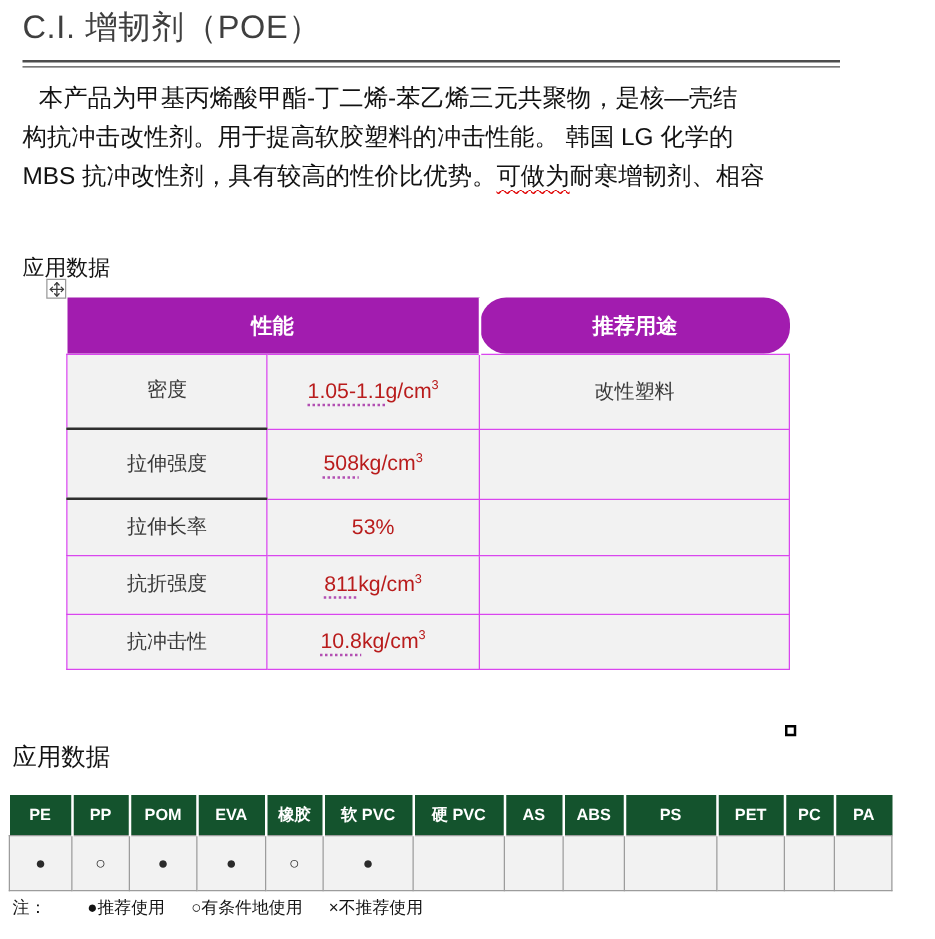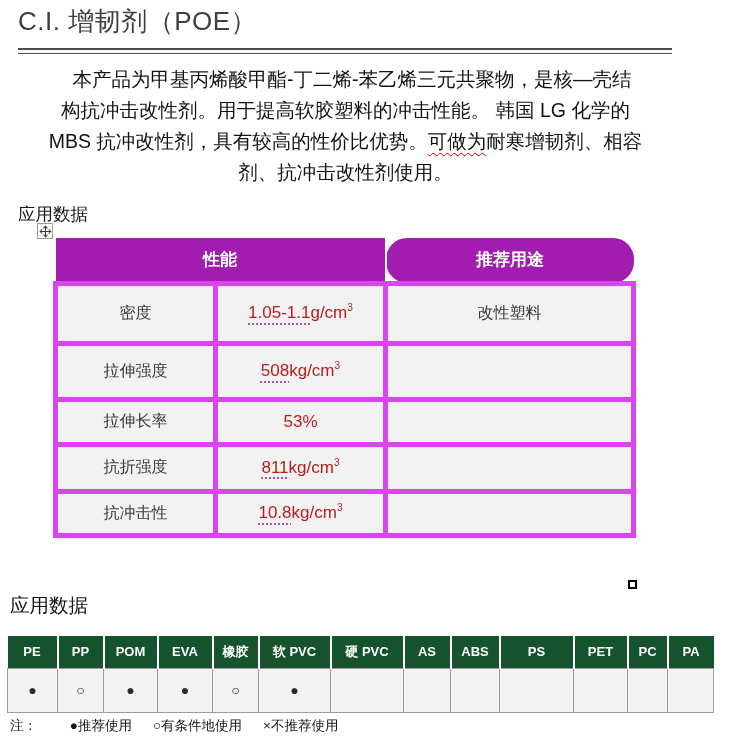--- a/index.html
+++ b/index.html
@@ -18,21 +18,21 @@
   }
   .title-rule {
     position: absolute; left: 18px; top: 48px; width: 654px; height: 6px;
     border-top: 2px solid #4d4d4d; border-bottom: 1px solid #4d4d4d;
   }
 
   .intro {
     position: absolute; left: 18px; top: 64px; width: 655px;
     font-size: 19.5px; line-height: 31px; color: #121212; font-weight: 500;
   }
-  .intro .line { white-space: nowrap; text-align: center; }
+  .intro .line { white-space: nowrap; }
   .intro .indent { padding-left: 13px; }
   .wavy-red {
     text-decoration: underline; text-decoration-style: wavy;
     text-decoration-color: #e00000; text-decoration-thickness: 1px;
     text-underline-offset: 4px;
   }
   .sec-heading1 {
     position: absolute; left: 18px; top: 202px;
     font-size: 17.5px; color: #141414; font-weight: 500;
   }
@@ -49,21 +49,21 @@
 
   table { border-collapse: collapse; table-layout: fixed; }
 
   .props-table { position: absolute; left: 53px; top: 238px; width: 578px; }
   .props-table th {
     background: #a21caf; color: #ffffff; font-size: 17px; font-weight: bold;
     height: 45px; text-align: center; vertical-align: middle; border: none;
   }
   .props-table th.th-second { border-left: 2px solid #ffffff; border-radius: 21px; }
   .props-table td {
-    background: #f2f2f2; border: 5px solid #d946ef;
+    background: #f2f2f2; border: 1px solid #d946ef;
     text-align: center; vertical-align: middle; color: #3a3a3a;
   }
   .props-table td.prop-name { font-size: 16px; }
   .props-table td.prop-value { font-size: 17px; color: #b91c1c; }
   .props-table td.prop-use { font-size: 16px; }
   .props-table td.dark-bottom { border-bottom: 2px solid #2f2f2f; }
   .dotted-purple {
     text-decoration: underline; text-decoration-style: dotted;
     text-decoration-color: #b24fb2; text-decoration-thickness: 2px;
     text-underline-offset: 5px;
@@ -99,21 +99,20 @@
 
 <div class="page">
 
   <h1 class="doc-title">C.I. 增韧剂（POE）</h1>
   <div class="title-rule"></div>
 
   <div class="intro">
     <div class="line indent">本产品为甲基丙烯酸甲酯-丁二烯-苯乙烯三元共聚物，是核—壳结</div>
     <div class="line">构抗冲击改性剂。用于提高软胶塑料的冲击性能。 韩国 LG 化学的</div>
     <div class="line"><span>MBS 抗冲改性剂，具有较高的性价比优势。</span><span class="wavy-red">可做为</span><span>耐寒增韧剂、相容</span></div>
-    <div class="line">剂、抗冲击改性剂使用。</div>
   </div>
 
   <div class="sec-heading1">应用数据</div>
 
   <div class="move-handle">
     <svg width="13" height="13" viewBox="0 0 16 16" fill="none" stroke="#3c3c3c" stroke-width="1.3" stroke-linecap="round">
       <path d="M8 1.5 L8 14.5 M1.5 8 L14.5 8"></path>
       <path d="M8 1.5 L5.8 3.7 M8 1.5 L10.2 3.7"></path>
       <path d="M8 14.5 L5.8 12.3 M8 14.5 L10.2 12.3"></path>
       <path d="M1.5 8 L3.7 5.8 M1.5 8 L3.7 10.2"></path>

